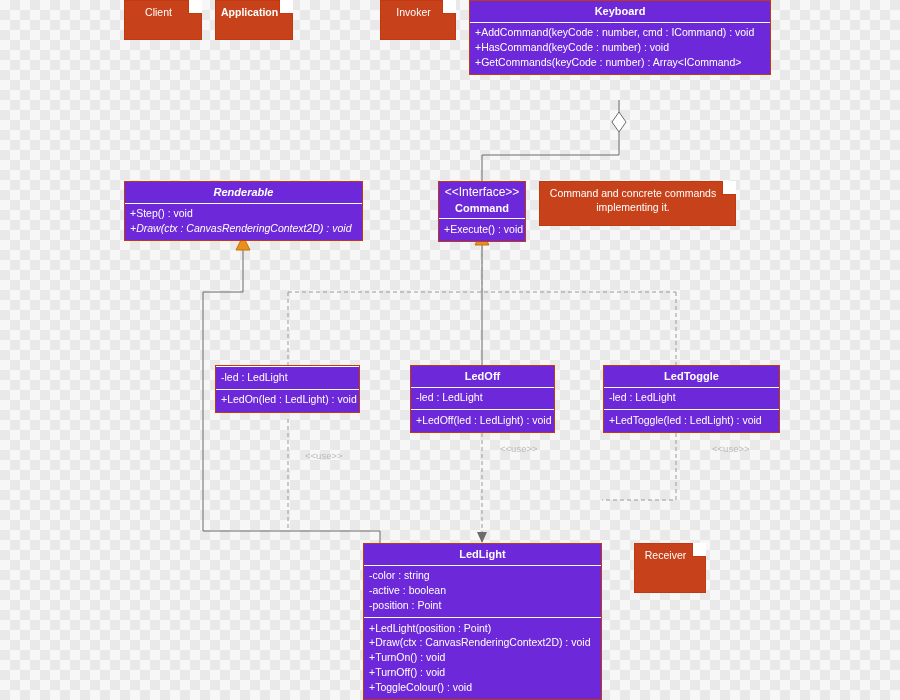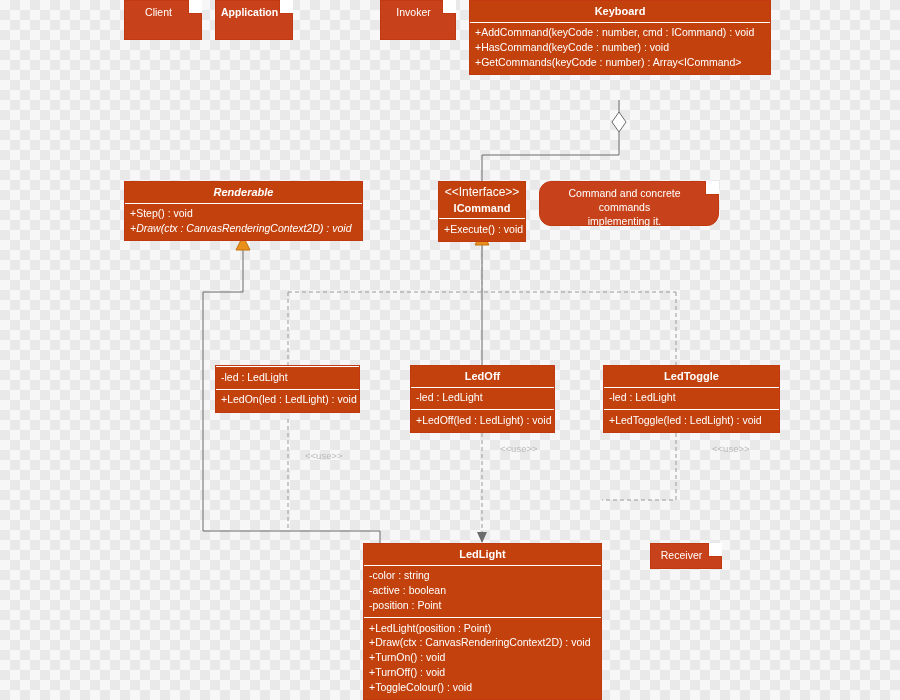--- a/index.html
+++ b/index.html
@@ -37,21 +37,21 @@
     position: absolute;
     left: 0; top: 0;
     width: 900px;
     height: 700px;
     pointer-events: none;
   }
   .umlbox {
     position: absolute;
     box-sizing: border-box;
     border: 1px solid #c2380f;
-    background: #c2410c;
+    background: #6d28d9;
     color: #ffffff;
     font-size: 11px;
     line-height: 1.32;
   }
   .umlbox .title {
     text-align: center;
     font-weight: bold;
     padding: 3px 4px 3px 4px;
     font-size: 11px;
   }
@@ -174,27 +174,27 @@
   <div class="umlbox" style="left:124px; top:181px; width:239px;">
     <div class="title italic">Renderable</div>
     <div class="section sep">
       <div class="row">+Step() : void</div>
       <div class="row italic">+Draw(ctx : CanvasRenderingContext2D) : void</div>
     </div>
   </div>
 
   <div class="umlbox" style="left:438px; top:181px; width:88px;">
     <div class="stereo">&lt;&lt;Interface&gt;&gt;</div>
-    <div class="title" style="padding-top:0;">ICommand</div>
+    <div class="title" style="padding-top:0;">Command</div>
     <div class="section sep">
       <div class="row">+Execute() : void</div>
     </div>
   </div>
 
-  <div class="note" style="left:539px; top:181px; width:180px; height:45px;border-radius:12px;">
+  <div class="note" style="left:539px; top:181px; width:197px; height:45px;">
     <span class="fold"></span>
     <span class="lbl">Command and concrete commands</span>
     <span class="lbl">implementing it.</span>
   </div>
 
   <div class="umlbox" style="left:215px; top:365px; width:145px;">
     <div class="section sep">
       <div class="row">-led : LedLight</div>
     </div>
     <div class="section sep">
@@ -231,21 +231,21 @@
     </div>
     <div class="section sep">
       <div class="row">+LedLight(position : Point)</div>
       <div class="row">+Draw(ctx : CanvasRenderingContext2D) : void</div>
       <div class="row">+TurnOn() : void</div>
       <div class="row">+TurnOff() : void</div>
       <div class="row">+ToggleColour() : void</div>
     </div>
   </div>
 
-  <div class="note" style="left:650px; top:543px; width:72px; height:26px;">
+  <div class="note" style="left:634px; top:543px; width:72px; height:50px;">
     <span class="fold"></span>
     <span class="lbl">Receiver</span>
   </div>
 
   <div class="usetag" style="left:305px; top:450px;">&lt;&lt;use&gt;&gt;</div>
   <div class="usetag" style="left:500px; top:443px;">&lt;&lt;use&gt;&gt;</div>
   <div class="usetag" style="left:712px; top:443px;">&lt;&lt;use&gt;&gt;</div>
 
 </div>
 

